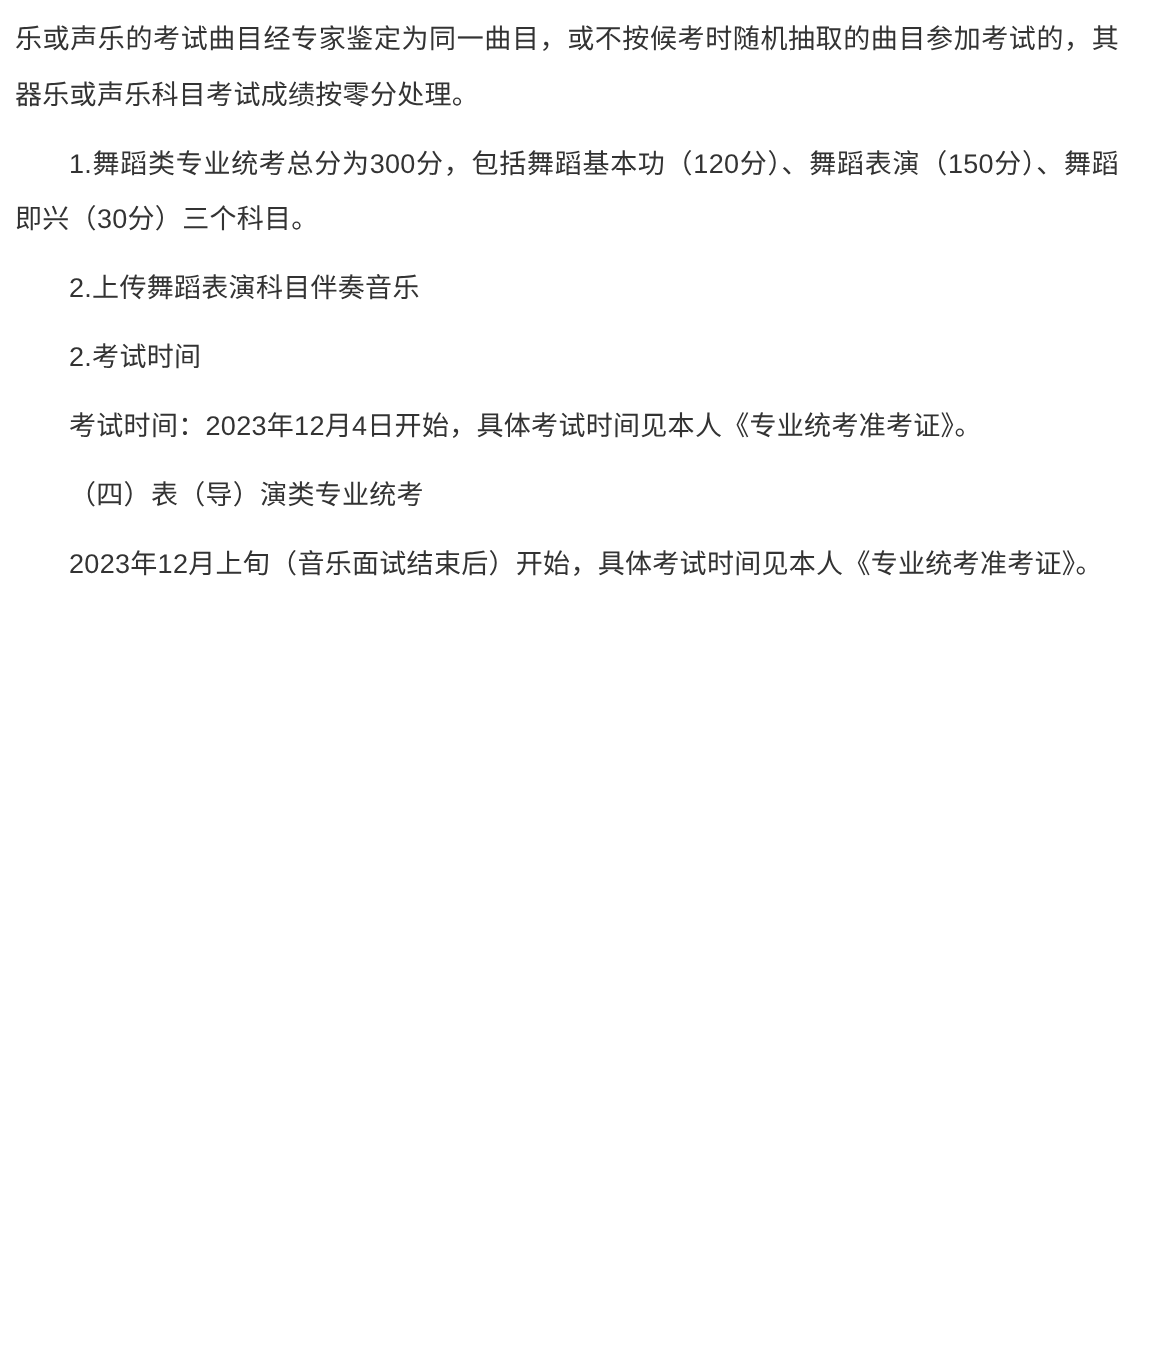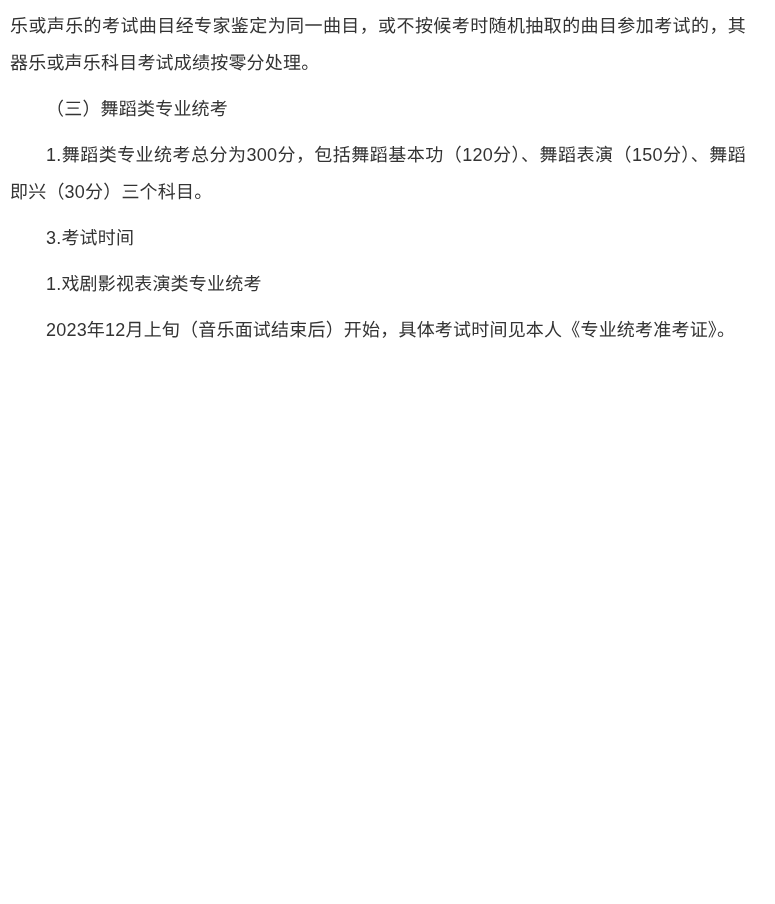--- a/index.html
+++ b/index.html
@@ -31,18 +31,19 @@
     }
     .article p.continuation {
       text-indent: 0;
     }
   </style>
 </head>
 <body>
 
 <div class="article">
   <p class="continuation">乐或声乐的考试曲目经专家鉴定为同一曲目，或不按候考时随机抽取的曲目参加考试的，其器乐或声乐科目考试成绩按零分处理。</p>
-  <p>（三）舞蹈类专业统考</p>
   <p>1.舞蹈类专业统考总分为300分，包括舞蹈基本功（120分）、舞蹈表演（150分）、舞蹈即兴（30分）三个科目。</p>
-  <p>3.考试时间</p>
-  <p>1.戏剧影视表演类专业统考</p>
+  <p>2.上传舞蹈表演科目伴奏音乐</p>
+  <p>2.考试时间</p>
+  <p>考试时间：2023年12月4日开始，具体考试时间见本人《专业统考准考证》。</p>
+  <p>（四）表（导）演类专业统考</p>
   <p>2023年12月上旬（音乐面试结束后）开始，具体考试时间见本人《专业统考准考证》。</p>
 </div>
 
 </body></html>

